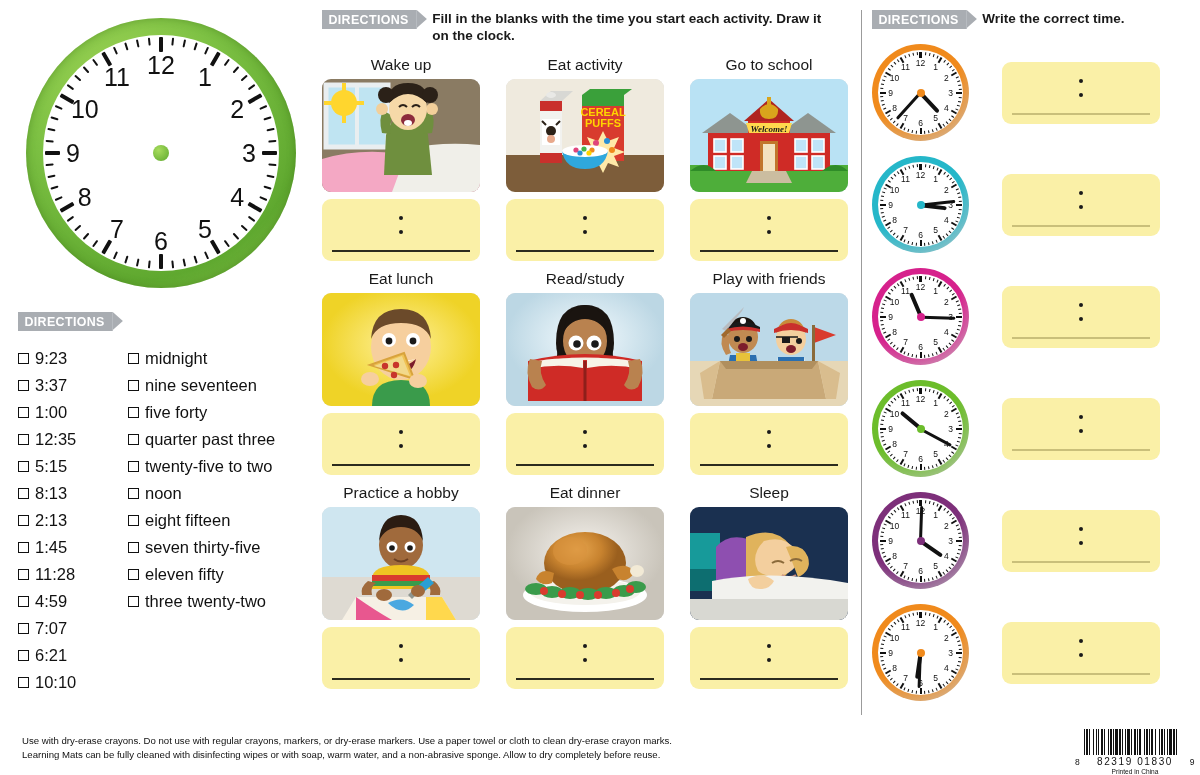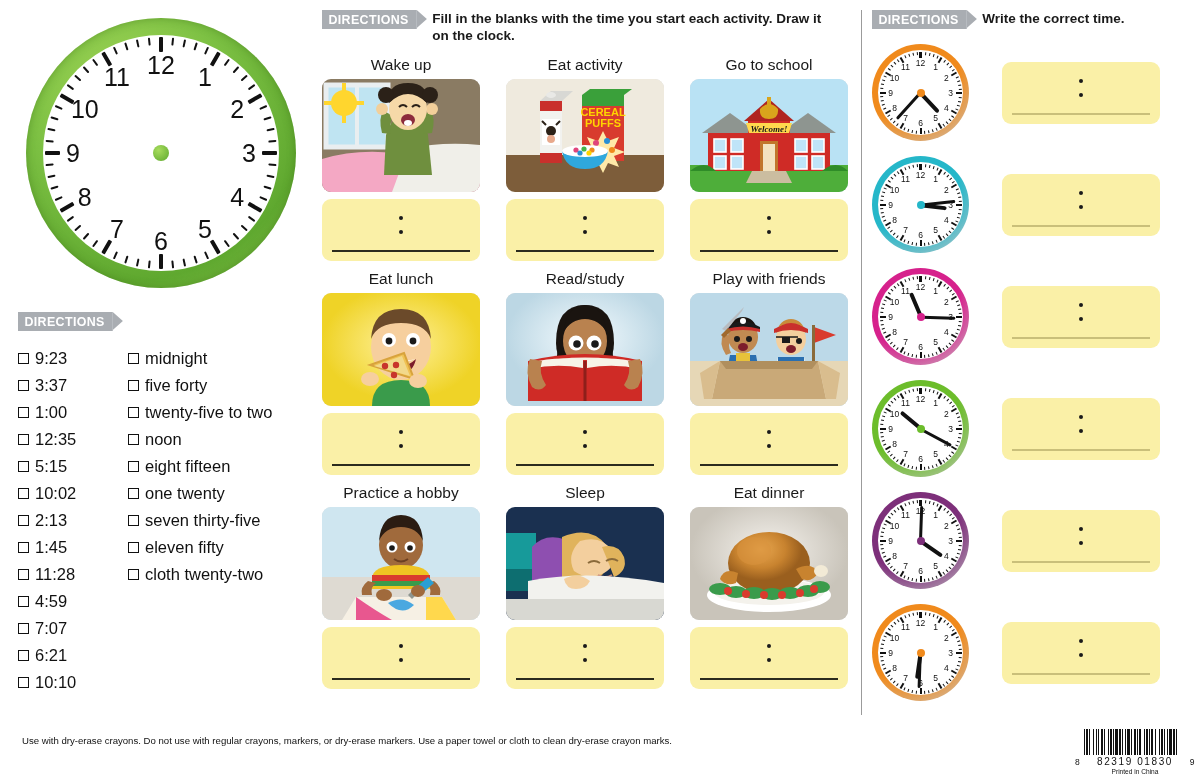--- a/index.html
+++ b/index.html
@@ -423,21 +423,21 @@
             <div class="check-item">
               <span class="box"></span>
               <span>12:35</span>
             </div>
             <div class="check-item">
               <span class="box"></span>
               <span>5:15</span>
             </div>
             <div class="check-item">
               <span class="box"></span>
-              <span>10:02</span>
+              <span>8:13</span>
             </div>
             <div class="check-item">
               <span class="box"></span>
               <span>2:13</span>
             </div>
             <div class="check-item">
               <span class="box"></span>
               <span>1:45</span>
             </div>
             <div class="check-item">
@@ -461,49 +461,53 @@
               <span>10:10</span>
             </div>
           </div>
         <div id="check-col-2">
             <div class="check-item">
               <span class="box"></span>
               <span>midnight</span>
             </div>
             <div class="check-item">
               <span class="box"></span>
+              <span>nine seventeen</span>
+            </div>
+            <div class="check-item">
+              <span class="box"></span>
               <span>five forty</span>
+            </div>
+            <div class="check-item">
+              <span class="box"></span>
+              <span>quarter past three</span>
             </div>
             <div class="check-item">
               <span class="box"></span>
               <span>twenty-five to two</span>
             </div>
             <div class="check-item">
               <span class="box"></span>
               <span>noon</span>
             </div>
             <div class="check-item">
               <span class="box"></span>
               <span>eight fifteen</span>
             </div>
             <div class="check-item">
               <span class="box"></span>
-              <span>one twenty</span>
-            </div>
-            <div class="check-item">
-              <span class="box"></span>
               <span>seven thirty-five</span>
             </div>
             <div class="check-item">
               <span class="box"></span>
               <span>eleven fifty</span>
             </div>
             <div class="check-item">
               <span class="box"></span>
-              <span>cloth twenty-two</span>
+              <span>three twenty-two</span>
             </div>
           </div>
       </div>
     </div>
   </div>
 
   <div id="center-panel">
     <div class="dir-row" id="center-dir">
       <span class="dir-badge">DIRECTIONS</span>
       <span class="dir-text">Fill in the blanks with the time you start each activity. Draw it on the clock.</span>
@@ -782,46 +786,20 @@
 <ellipse cx="62" cy="88" rx="8" ry="6" fill="#a06a3c"></ellipse>
 </svg>
           </div>
           <div class="ans-box">
             <span class="colon-dot d1"></span>
             <span class="colon-dot d2"></span>
             <span class="ans-line"></span>
           </div>
         </div>
         <div class="act-cell">
-          <div class="act-label">Sleep</div>
-          <div class="act-img">
-            <svg viewBox="0 0 158 113">
-<rect width="158" height="113" fill="#1a3050"></rect>
-<rect x="0" y="26" width="30" height="58" fill="#179a9a"></rect>
-<rect x="0" y="26" width="30" height="58" fill="none"></rect>
-<rect x="0" y="62" width="30" height="22" fill="#0d6e70"></rect>
-<path d="M26 40 q12 -14 32 -8 l0 44 l-32 0z" fill="#8e4fb0"></path>
-<path d="M56 30 q28 -12 44 8 q10 16 -4 30 q-18 14 -40 6 z" fill="#e0b35c"></path>
-<path d="M74 34 q22 -6 32 10 q6 14 -8 22 q-16 8 -30 -2 q-8 -16 6 -30z" fill="#f3cf9e"></path>
-<path d="M96 40 q16 -4 22 10 q4 14 -10 20 q-6 -16 -12 -30z" fill="#e0b35c"></path>
-<path d="M82 56 q6 -4 12 0" stroke="#8a6a3a" stroke-width="2" fill="none"></path>
-<path d="M100 54 q6 -4 12 0" stroke="#8a6a3a" stroke-width="2" fill="none"></path>
-<path d="M92 68 q7 4 14 0" stroke="#c98b7a" stroke-width="2" fill="none"></path>
-<path d="M22 74 q60 -12 136 2 l0 20 l-136 0z" fill="#f2f2ee"></path>
-<rect y="92" width="158" height="21" fill="#d8d8d2"></rect>
-<path d="M58 72 q14 -8 26 2 q-4 8 -14 8 q-10 0 -12 -10z" fill="#f3cf9e"></path>
-</svg>
-          </div>
-          <div class="ans-box">
-            <span class="colon-dot d1"></span>
-            <span class="colon-dot d2"></span>
-            <span class="ans-line"></span>
-          </div>
-        </div>
-        <div class="act-cell">
           <div class="act-label">Eat dinner</div>
           <div class="act-img">
             <svg viewBox="0 0 158 113">
 <defs>
                 <radialGradient id="gg" cx="50%" cy="40%">
                   <stop offset="0%" stop-color="#f6f3ee"></stop>
                   <stop offset="100%" stop-color="#c9c4ba"></stop>
                 </radialGradient>
 <radialGradient id="tk" cx="40%" cy="28%">
                   <stop offset="0%" stop-color="#e8a750"></stop>
@@ -855,20 +833,46 @@
                 <circle cx="124" cy="82" r="4"></circle>
               </g>
 </svg>
           </div>
           <div class="ans-box">
             <span class="colon-dot d1"></span>
             <span class="colon-dot d2"></span>
             <span class="ans-line"></span>
           </div>
         </div>
+        <div class="act-cell">
+          <div class="act-label">Sleep</div>
+          <div class="act-img">
+            <svg viewBox="0 0 158 113">
+<rect width="158" height="113" fill="#1a3050"></rect>
+<rect x="0" y="26" width="30" height="58" fill="#179a9a"></rect>
+<rect x="0" y="26" width="30" height="58" fill="none"></rect>
+<rect x="0" y="62" width="30" height="22" fill="#0d6e70"></rect>
+<path d="M26 40 q12 -14 32 -8 l0 44 l-32 0z" fill="#8e4fb0"></path>
+<path d="M56 30 q28 -12 44 8 q10 16 -4 30 q-18 14 -40 6 z" fill="#e0b35c"></path>
+<path d="M74 34 q22 -6 32 10 q6 14 -8 22 q-16 8 -30 -2 q-8 -16 6 -30z" fill="#f3cf9e"></path>
+<path d="M96 40 q16 -4 22 10 q4 14 -10 20 q-6 -16 -12 -30z" fill="#e0b35c"></path>
+<path d="M82 56 q6 -4 12 0" stroke="#8a6a3a" stroke-width="2" fill="none"></path>
+<path d="M100 54 q6 -4 12 0" stroke="#8a6a3a" stroke-width="2" fill="none"></path>
+<path d="M92 68 q7 4 14 0" stroke="#c98b7a" stroke-width="2" fill="none"></path>
+<path d="M22 74 q60 -12 136 2 l0 20 l-136 0z" fill="#f2f2ee"></path>
+<rect y="92" width="158" height="21" fill="#d8d8d2"></rect>
+<path d="M58 72 q14 -8 26 2 q-4 8 -14 8 q-10 0 -12 -10z" fill="#f3cf9e"></path>
+</svg>
+          </div>
+          <div class="ans-box">
+            <span class="colon-dot d1"></span>
+            <span class="colon-dot d2"></span>
+            <span class="ans-line"></span>
+          </div>
+        </div>
       </div>
   </div>
 
   <div id="divider"></div>
 
   <div id="right-panel">
     <div class="dir-row" id="right-dir">
       <span class="dir-badge">DIRECTIONS</span>
       <span class="dir-text">Write the correct time.</span>
     </div>
@@ -2113,20 +2117,21 @@
             <span class="colon-dot d1"></span>
             <span class="colon-dot d2"></span>
             <span class="ans-line"></span>
           </div>
         </div>
       </div>
   </div>
 
   <div id="footer-note">
     <div>Use with dry-erase crayons. Do not use with regular crayons, markers, or dry-erase markers. Use a paper towel or cloth to clean dry-erase crayon marks.</div>
+    <div>Learning Mats can be fully cleaned with disinfecting wipes or with soap, warm water, and a non-abrasive sponge. Allow to dry completely before reuse.</div>
   </div>
 
 
   <div id="barcode-wrap">
     <div id="barcode-bars">
         <i style="width: 1px; background: rgb(17, 17, 17);"></i>
         <i style="width: 1px; background: transparent;"></i>
         <i style="width: 2px; background: rgb(17, 17, 17);"></i>
         <i style="width: 1px; background: transparent;"></i>
         <i style="width: 1px; background: rgb(17, 17, 17);"></i>

